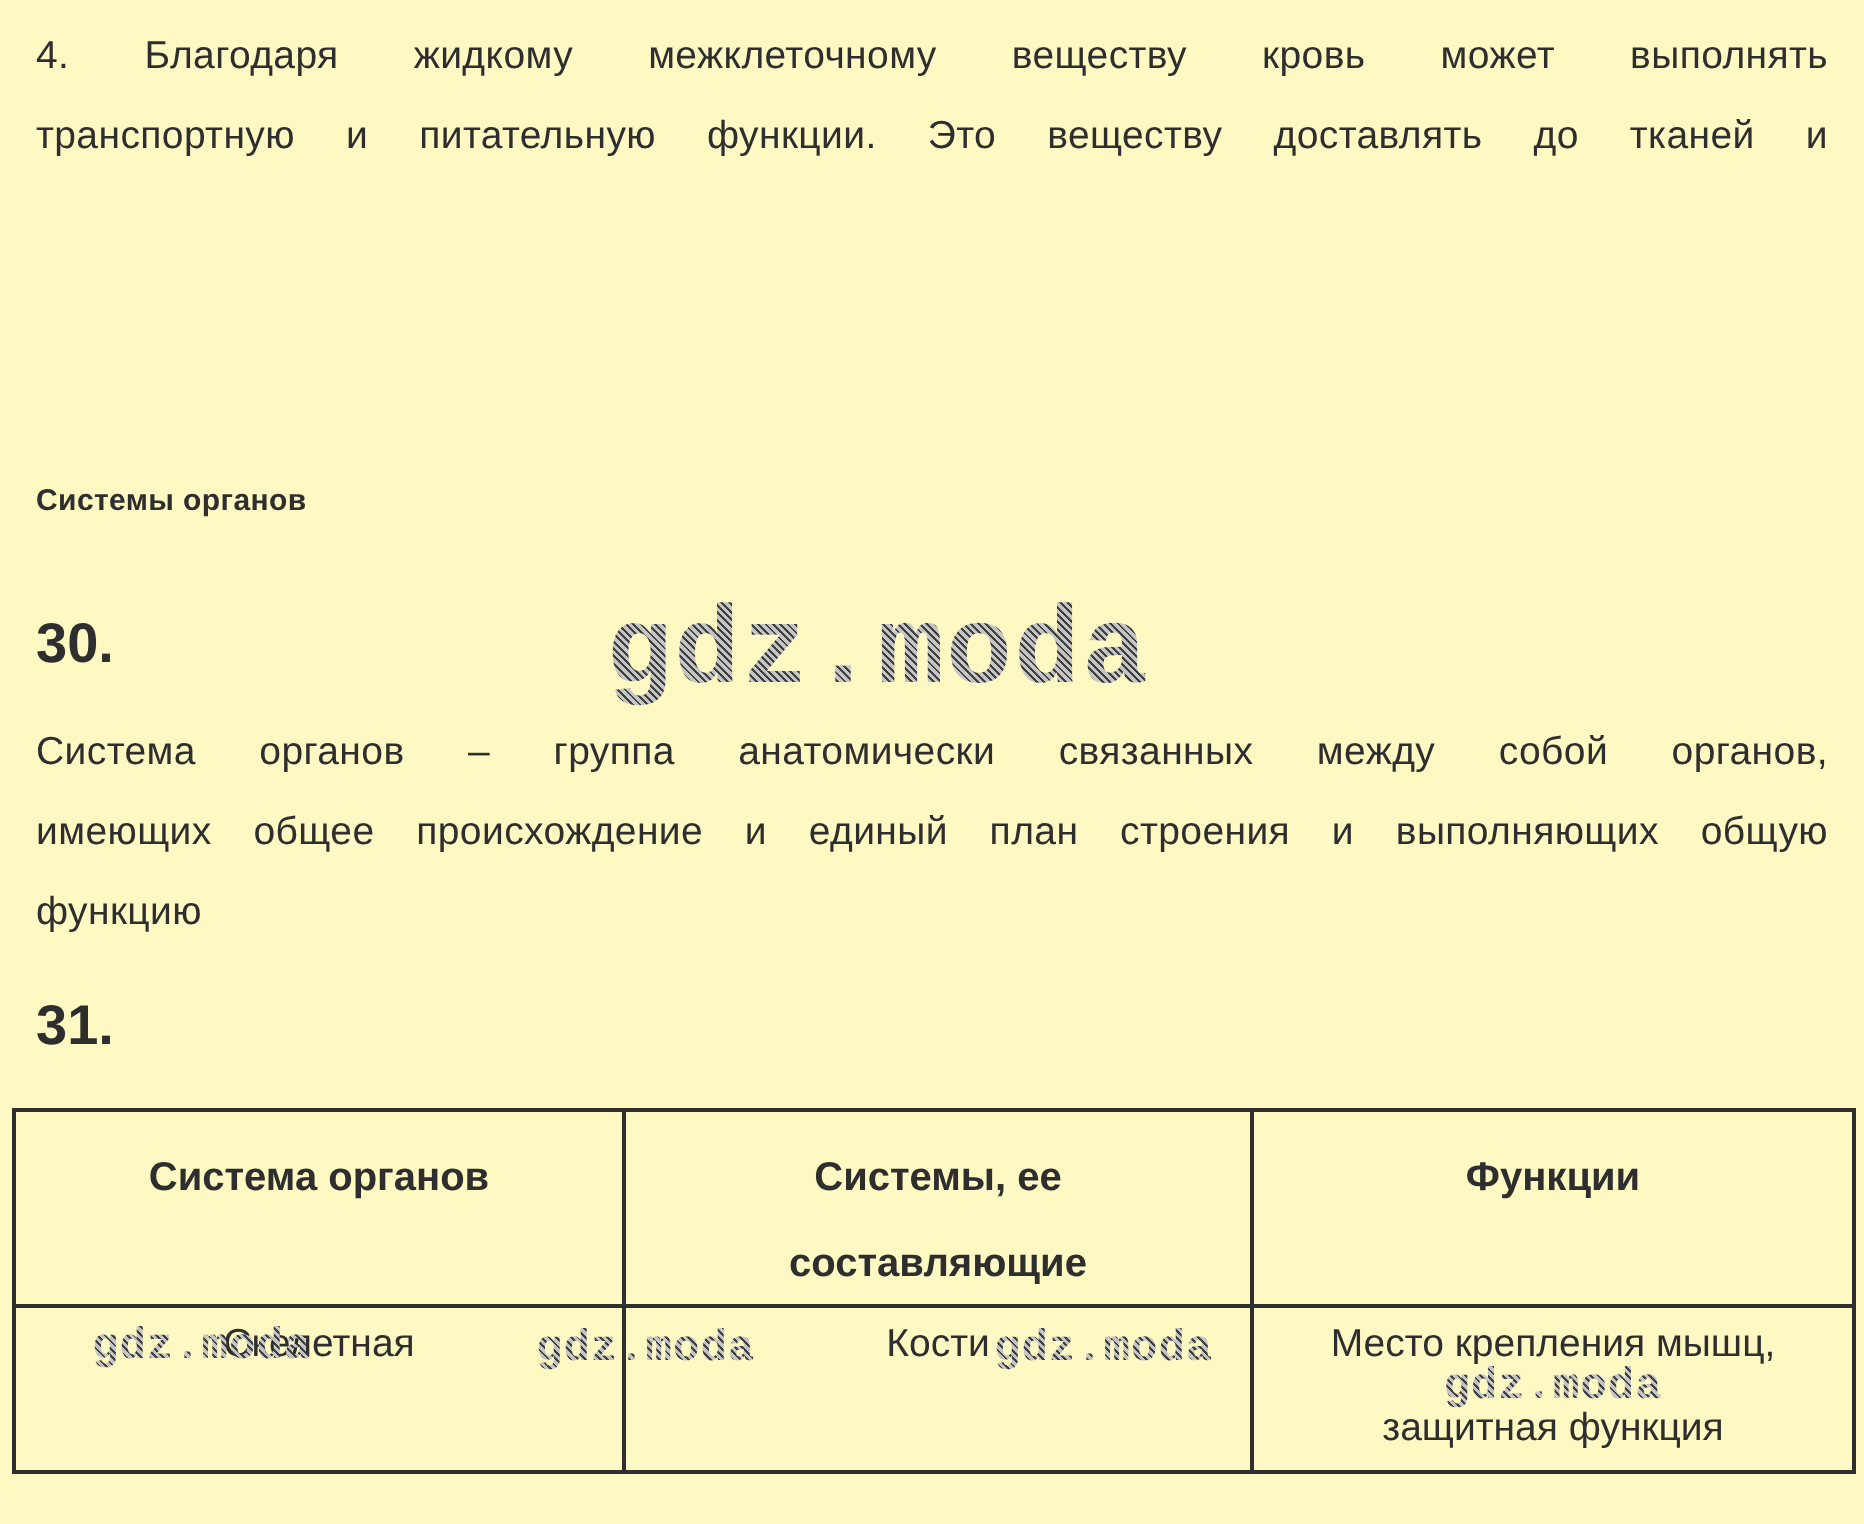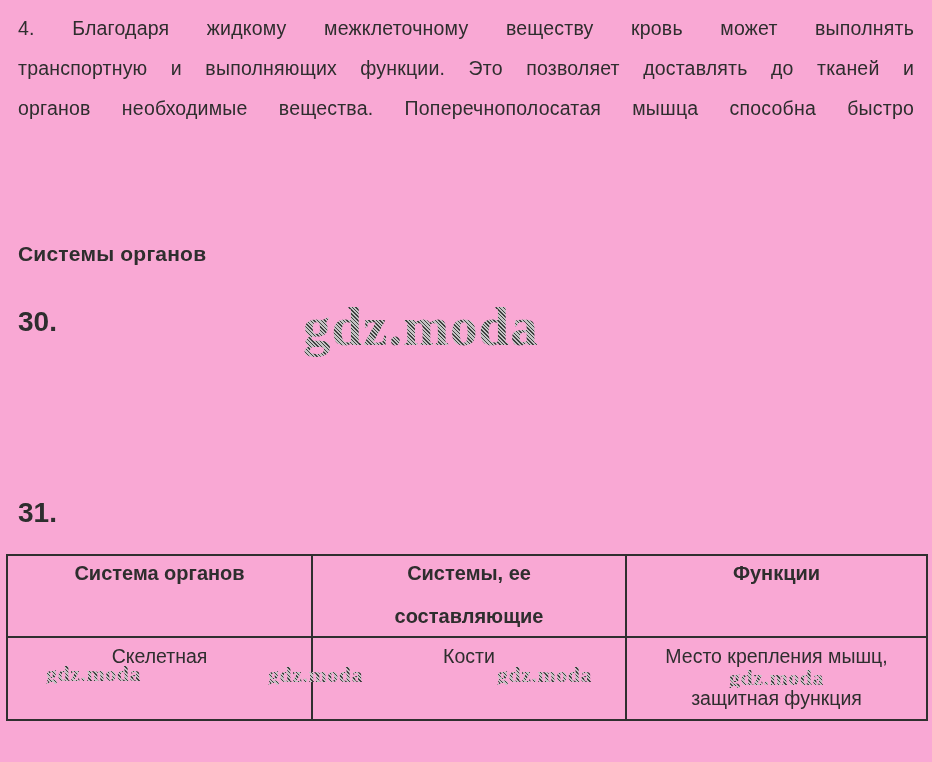--- a/index.html
+++ b/index.html
@@ -8,57 +8,57 @@
     background: #ffffff;
   }
   body {
     width: 932px;
     height: 762px;
     position: relative;
     font-family: "Liberation Sans", "DejaVu Sans", sans-serif;
     color: #2e2e2e;
     overflow: hidden;
   }
-  .page { position: absolute; inset: 0; background: #f9a8d4; }
+  .page { position: absolute; inset: 0; background: #fef9c3; }
 
   
   .para { position: absolute; left: 18px; width: 896px; }
   .p4  { top: 8px; }
   .p30 { top: 356px; }
   .jline {
     height: 40px;
     line-height: 40px;
     font-size: 19.5px;
     text-align: justify;
     text-align-last: justify;
     letter-spacing: 0.2px;
   }
   .lastline { text-align-last: left; }
 
   .heading {
     position: absolute;
     left: 18px;
     top: 242px;
     margin: 0;
-    font-size: 21px;
+    font-size: 15px;
     font-weight: bold;
     letter-spacing: 0.2px;
   }
   .num {
     position: absolute;
     left: 18px;
     font-size: 28px;
     font-weight: bold;
   }
   .num30 { top: 306px; }
   .num31 { top: 497px; }
 
   
   .wm {
-    font-family: Liberation Serif, serif;
+    font-family: Liberation Mono, monospace;
     font-weight: bold;
     color: #6e6e6e;
     white-space: nowrap;
   }
   @supports (-webkit-background-clip: text) {
     .wm {
       background: repeating-linear-gradient(45deg, #3f3f3f 0px, #3f3f3f 1px, #c4c4c4 1px, #c4c4c4 2.6px);
       -webkit-background-clip: text;
       background-clip: text;
       -webkit-text-fill-color: transparent;
@@ -90,21 +90,21 @@
     z-index: 2;
   }
   .otable td {
     border: 2px solid #2f2f2f;
     vertical-align: top;
     text-align: center;
     padding: 0;
   }
   .header-row td {
     height: 74px;
-    padding-top: 6px;
+    padding-top: 22px;
     font-weight: bold;
     font-size: 20px;
     line-height: 22px;
     margin-top: 45px;
   }
   .data-row td {
     height: 73px;
     padding-top: 8px;
     font-size: 19.5px;
     line-height: 21px;
@@ -112,30 +112,34 @@
   }
   .h2gap { margin-top: 21px; }
 </style>
 </head>
 <body>
 
 <div class="page">
 
   <div class="para p4">
     <div class="jline">4. Благодаря жидкому межклеточному веществу кровь может выполнять</div>
-    <div class="jline">транспортную и выполняющих функции. Это позволяет доставлять до тканей и</div>
-    <div class="jline">органов необходимые вещества. Поперечнополосатая мышца способна быстро</div>
+    <div class="jline">транспортную и питательную функции. Это веществу доставлять до тканей и</div>
   </div>
 
   <h2 class="heading">Системы органов</h2>
 
   <div class="num num30">30.</div>
 
   <div class="wm wm-big">gdz.moda</div>
 
+  <div class="para p30">
+    <div class="jline">Система органов – группа анатомически связанных между собой органов,</div>
+    <div class="jline">имеющих общее происхождение и единый план строения и выполняющих общую</div>
+    <div class="jline lastline">функцию</div>
+  </div>
 
   <div class="num num31">31.</div>
 
   <table class="otable">
     <colgroup>
       <col style="width:305px">
       <col style="width:314px">
       <col style="width:301px">
     </colgroup>
     <tbody>

